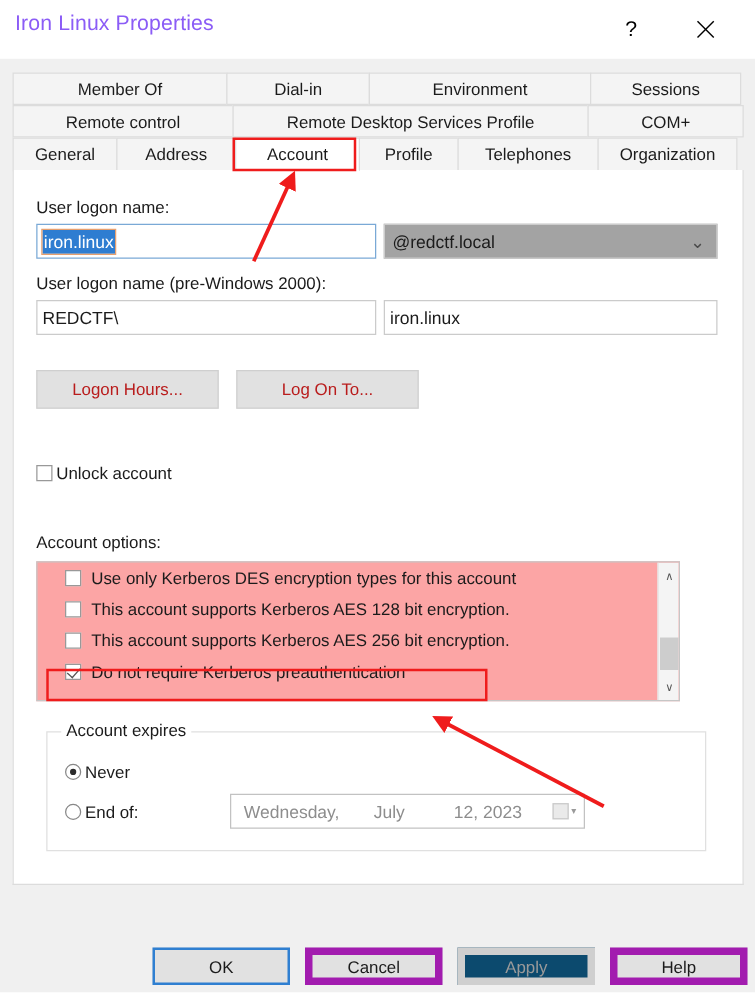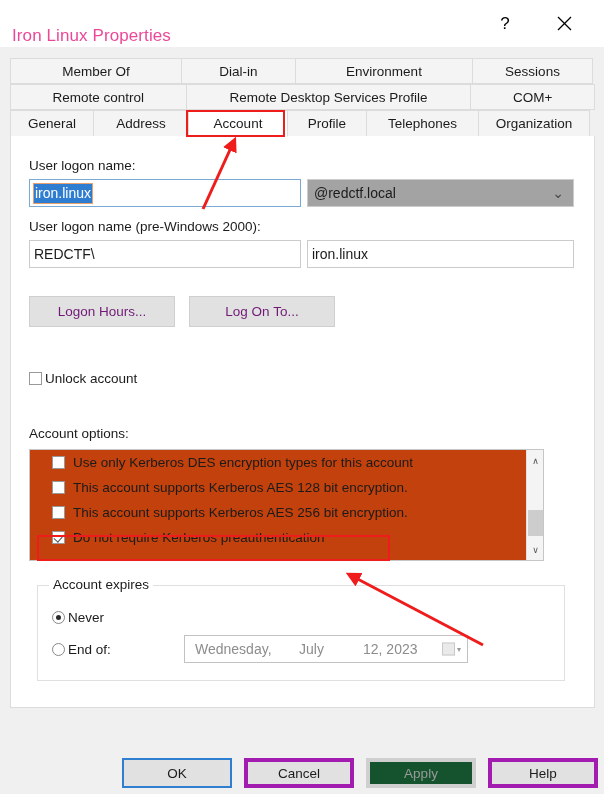--- a/index.html
+++ b/index.html
@@ -17,22 +17,22 @@
     overflow: hidden;
   }
 
   
   .titlebar {
     position: absolute; left: 0; top: 0;
     width: 604px; height: 47px;
     background: #ffffff;
   }
   .title-text {
-    position: absolute; left: 12px; top: 26px;
-    font-size: 17px; color: #ec4899;
+    position: absolute; left: 12px; top: 9px;
+    font-size: 17px; color: #8b5cf6;
     letter-spacing: .1px;
     white-space: nowrap;
   }
   .wbtn {
     position: absolute; top: 0; height: 47px; width: 46px;
     display: flex; align-items: center; justify-content: center;
     color: #000; background: transparent;
   }
   .wbtn.help { left: 482px; font-size: 17px; }
   .wbtn.close { left: 541px; }
@@ -108,21 +108,21 @@
   .combo .chev {
     position: absolute; right: 9px; top: 50%;
     transform: translateY(-50%);
     color: #4a4a4a;
   }
 
   .btn {
     position: absolute;
     background: #e1e1e1;
     border: 1px solid #cfcfcf;
-    font-size: 13.5px; color: #701a75;
+    font-size: 13.5px; color: #b91c1c;
     display: flex; align-items: center; justify-content: center;
     white-space: nowrap;
   }
 
   
   .cbx {
     display: inline-block; width: 13px; height: 13px;
     border: 1px solid #999; background: #fff;
     position: relative; flex: 0 0 13px;
   }
@@ -147,21 +147,21 @@
     position: absolute;
     display: flex; align-items: center; gap: 3px;
     font-size: 13.5px; color: #1b1b1b;
     white-space: nowrap;
   }
 
   
   .listbox {
     position: absolute; left: 18px; top: 313px;
     width: 515px; height: 112px;
-    background: #c2410c;
+    background: #fca5a5;
     border: 1px solid #c6c6c6;
     overflow: hidden;
   }
   .lb-items { position: absolute; left: 0; top: 0; width: 512px; }
   .lb-item {
     height: 25px;
     display: flex; align-items: center; gap: 8px;
     padding-left: 22px;
     font-size: 13.5px; color: #1b1b1b;
     white-space: nowrap;
@@ -216,26 +216,26 @@
     width: 13px; height: 13px;
     background: #eaeaea; border: 1px solid #c9c9c9;
   }
   .cal-caret { color: #9a9a9a; font-size: 8px; }
 
   
   .footer-btn {
     position: absolute; top: 758px;
     height: 30px; width: 110px;
     background: #e1e1e1;
-    border: 4px solid #a21caf;
+    border: 6px solid #a21caf;
     display: flex; align-items: center; justify-content: center;
     font-size: 13.5px; color: #1b1b1b;
   }
   .footer-btn.primary { border: 2px solid #2f7fd1; background: #e1e1e1; }
-  .footer-btn.disabled { background: #14532d; border-color: #cfcfcf; color: #9a9a9a; }
+  .footer-btn.disabled { background: #0c4a6e; border-color: #cfcfcf; color: #9a9a9a; }
 
   
   .redbox {
     position: absolute;
     border: 2px solid #ef1c1c;
     pointer-events: none;
     z-index: 30;
   }
   .annot-svg {
     position: absolute; left: 0; top: 0;

